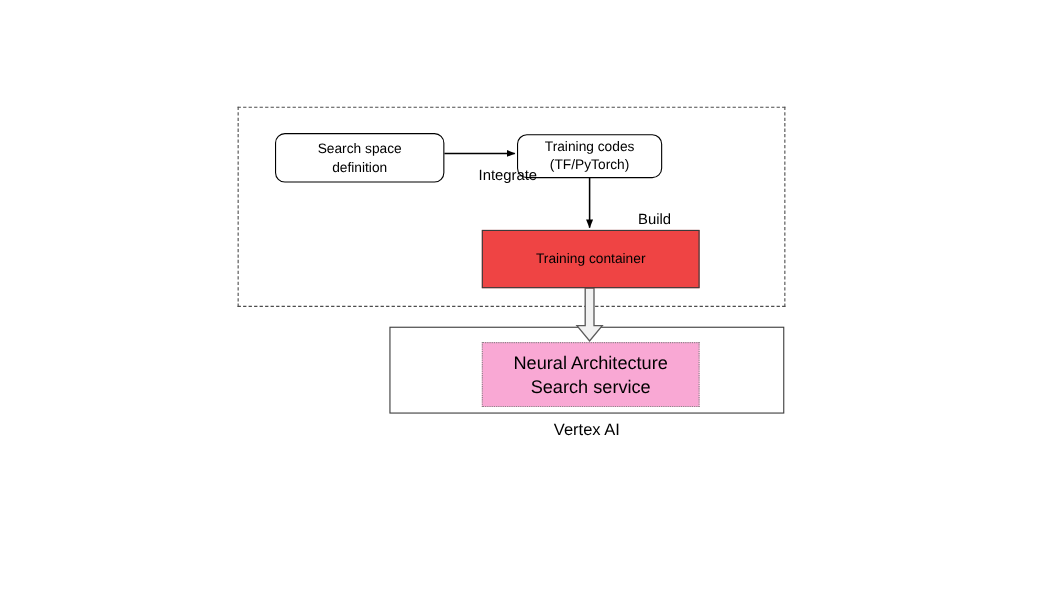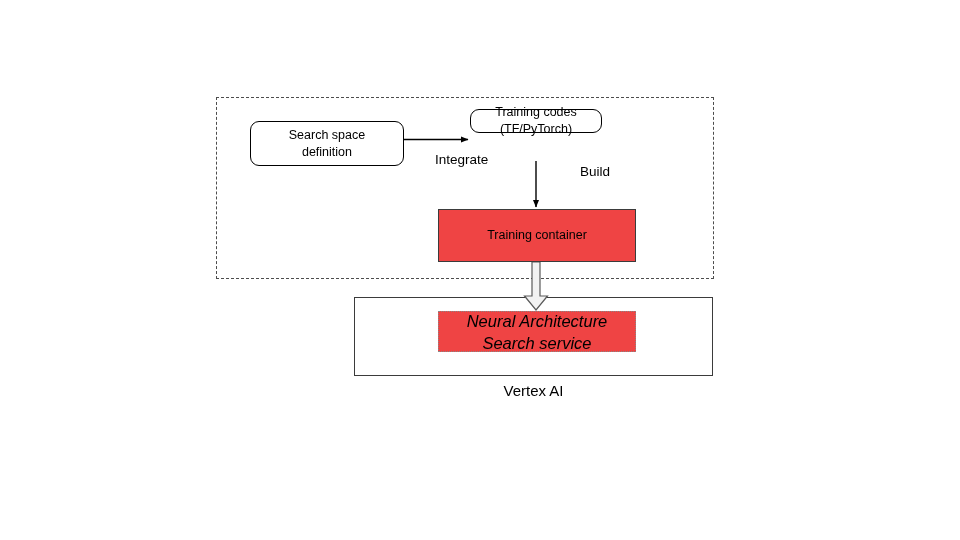--- a/index.html
+++ b/index.html
@@ -54,23 +54,23 @@
 
   #box-search-space {
     left: 250px;
     top: 121px;
     width: 154px;
     height: 45px;
   }
 
   #box-training-codes {
     left: 470px;
-    top: 109px;
+    top: 122px;
     width: 132px;
-    height: 24px;
+    height: 40px;
   }
 
   
   #box-training-container {
     position: absolute;
     left: 438px;
     top: 209px;
     width: 198px;
     height: 53px;
     box-sizing: border-box;
@@ -96,53 +96,52 @@
     border: 1.3px solid #3b3b3b;
     background: #ffffff;
   }
 
   
   #box-nas {
     position: absolute;
     left: 438px;
     top: 311px;
     width: 198px;
-    height: 41px;
+    height: 59px;
     box-sizing: border-box;
     border: 1.6px dotted #888888;
-    background: #ef4444;
+    background: #f9a8d4;
     display: flex;
     align-items: center;
     justify-content: center;
     text-align: center;
     font-size: 16.5px;
     line-height: 22px;
     color: #000000;
     white-space: pre-line;
-    font-style: italic;
   }
 
   
   .edge-label {
     position: absolute;
     font-size: 13.5px;
     line-height: 16px;
     color: #000000;
     white-space: nowrap;
     padding-left: 33px;
   }
 
   #label-integrate {
     left: 402px;
     top: 152px;
   }
 
   #label-build {
     left: 547px;
-    top: 164px;
+    top: 192px;
   }
 
   #label-vertex-ai {
     position: absolute;
     left: 354px;
     top: 381px;
     width: 359px;
     text-align: center;
     font-size: 15px;
     line-height: 20px;

